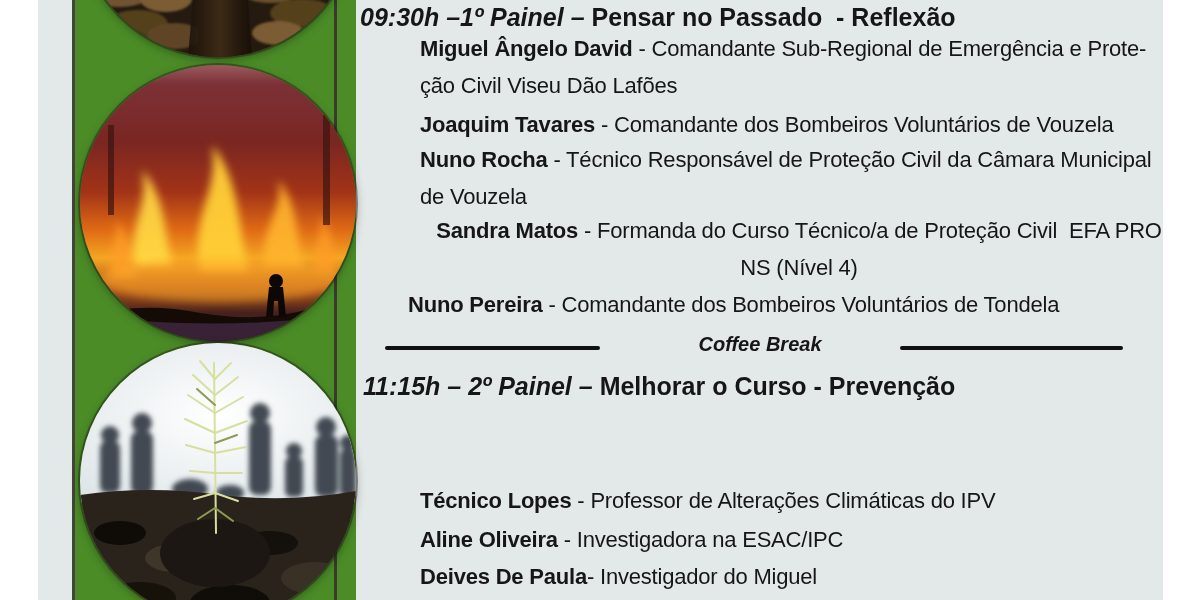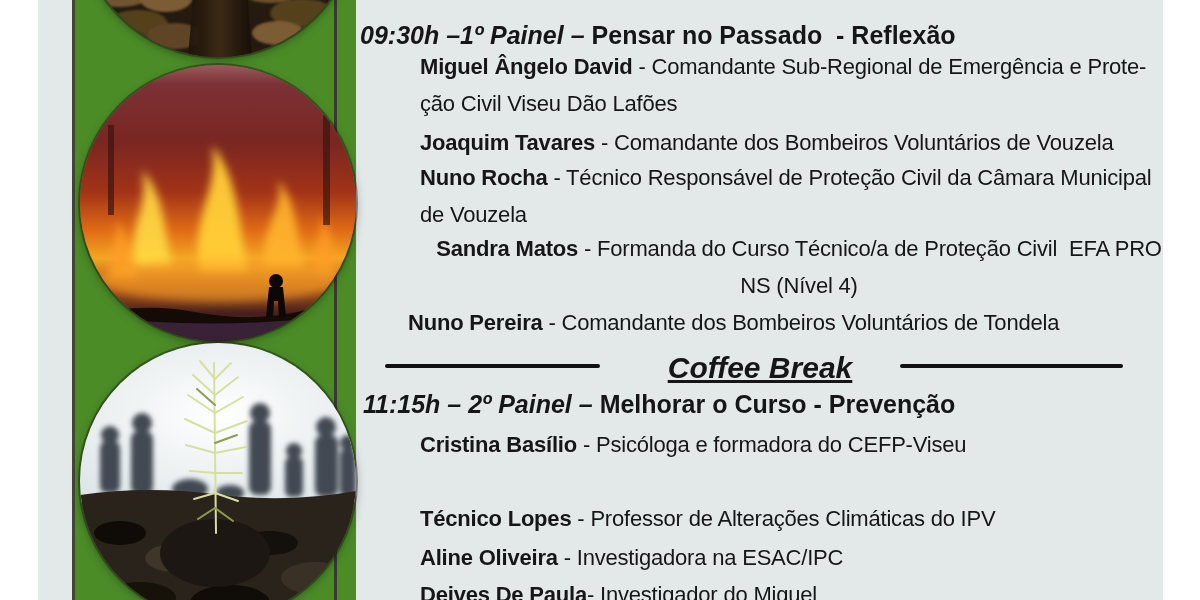--- a/index.html
+++ b/index.html
@@ -9,40 +9,40 @@
   .strip{position:absolute;left:72px;top:0;width:284px;height:600px;background:#4b8c27;
          border-left:3px solid #44443b;box-sizing:border-box;}
   .strip-line{position:absolute;left:334px;top:0;width:3px;height:600px;background:#3a3a31;}
   .circle{position:absolute;left:80px;width:276px;height:276px;border-radius:50%;overflow:hidden;
           box-shadow:0 0 0 2px rgba(35,28,22,.45),0 3px 10px rgba(0,0,0,.35);}
   .circle svg{display:block;}
   .c-rocks{top:-219px;}
   .c-fire{top:65px;}
   .c-tree{top:343px;}
 
-  .content{position:absolute;left:360px;top:0;width:803px;height:476px;margin-top:18px;}
+  .content{position:absolute;left:360px;top:0;width:803px;height:476px;}
   .ptitle{position:absolute;left:0;margin:0;font-size:25px;font-weight:bold;line-height:30px;white-space:pre-wrap;}
   .ptitle .t-time{font-style:italic;}
   .ptitle .t-name{margin-left:7px;}
   #title1{top:2px;}
   #title2{top:371px;left:3px;}
 
   .speaker{position:absolute;left:60px;width:758px;margin:0;font-size:22px;line-height:37px;
            letter-spacing:-0.2px;white-space:pre-wrap;}
   .speaker b{font-weight:bold;}
   #sp-miguel{top:30px;} #sp-joaquim{top:106px;} #sp-nunor{top:141px;}
   #sp-sandra{top:212px;text-align:center;} #sp-nunop{top:286px;left:48px;}
   #sp-cristina{top:408px;} #sp-joao{top:445px;} #sp-sergio{top:482px;}
   #sp-aline{top:521px;} #sp-deives{top:558px;}
 
   .cb-rule{position:absolute;height:4px;background:#101010;border-radius:2px;}
   #cb-left{left:25px;top:346px;width:215px;}
   #cb-right{left:540px;top:346px;width:223px;}
   .cb-label{position:absolute;left:400px;top:333px;transform:translateX(-50%);
-            font-size:30px;font-weight:bold;font-style:italic;white-space:nowrap;text-decoration:underline;}
+            font-size:20px;font-weight:bold;font-style:italic;white-space:nowrap;}
 </style>
 </head>
 <body>
 
 <div class="stage">
   <div class="poster"></div>
 
   <div class="strip"></div>
   <div class="strip-line"></div>
 
@@ -196,21 +196,20 @@
 NS (Nível 4)</span></p>
 
     <p class="speaker" id="sp-nunop"><b>Nuno Pereira</b><span> - Comandante dos Bombeiros Voluntários de Tondela</span></p>
 
     <div class="cb-rule" id="cb-left"></div>
     <div class="cb-label">Coffee Break</div>
     <div class="cb-rule" id="cb-right"></div>
 
     <h2 class="ptitle" id="title2"><span class="t-time">11:15h – 2º Painel –</span><span class="t-name">Melhorar o Curso - Prevenção</span></h2>
 
-    <p class="speaker" id="sp-cristina"><b>Cristina Basílio</b><span> - Psicóloga e formadora do CEFP-Viseu</span></p>
 
 
     <p class="speaker" id="sp-sergio"><b>Técnico Lopes</b><span> - Professor de Alterações Climáticas do IPV</span></p>
 
     <p class="speaker" id="sp-aline"><b>Aline Oliveira</b><span> - Investigadora na ESAC/IPC</span></p>
 
     <p class="speaker" id="sp-deives"><b>Deives De Paula</b><span>- Investigador do Miguel</span></p>
 
   </div>
 </div>

